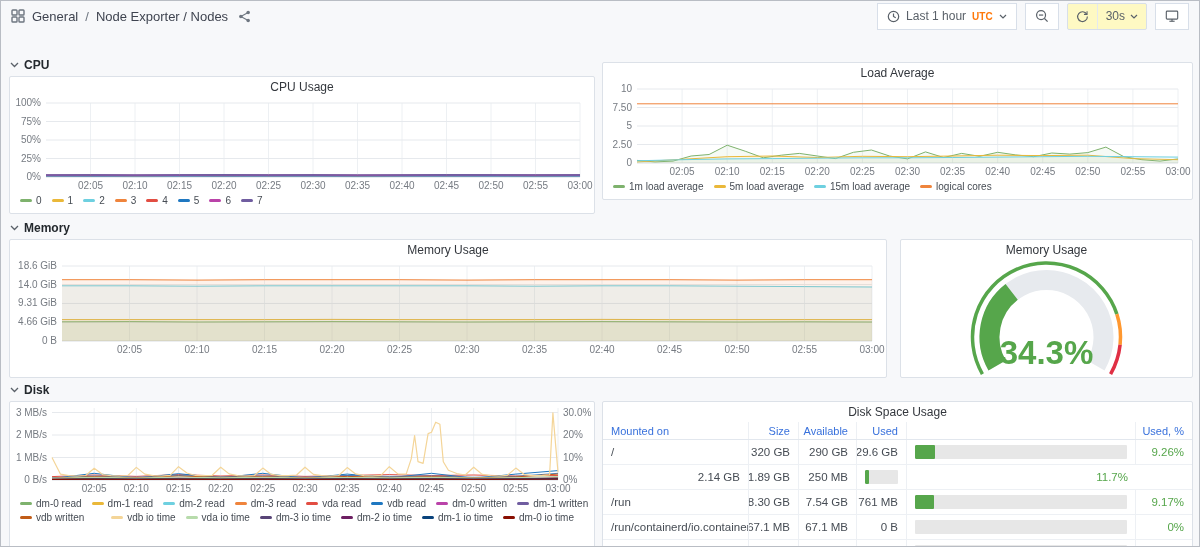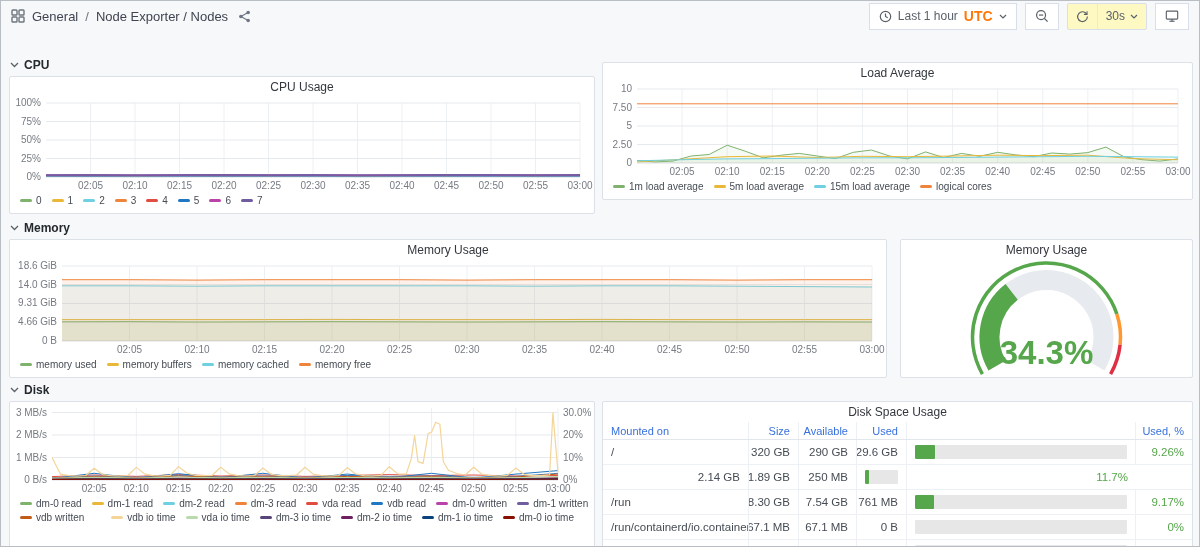--- a/index.html
+++ b/index.html
@@ -11,21 +11,21 @@
           justify-content:space-between;padding:0 10px;box-sizing:border-box;}
   .crumbs{display:flex;align-items:center;gap:7px;color:#3F4450;font-size:13px;}
   .crumbs .sep{color:#6E7680;}
   .icon{display:inline-flex;color:#6E7680;}
   .controls{display:flex;align-items:center;gap:8px;}
   .btn{display:flex;align-items:center;gap:6px;height:25px;padding:0 9px;background:#fff;
        border:1px solid #D8DFE9;border-radius:0;color:#5A6169;font-size:12px;cursor:pointer;}
   .btn-group{display:flex;height:25px;border:1px solid #D8DFE9;border-radius:2px;background:#fef9c3;}
   .btn-group .seg{display:flex;align-items:center;gap:5px;padding:0 8px;color:#5A6169;font-size:12px;}
   .btn-group .seg+.seg{border-left:1px solid #E4E9F0;}
-  .tz{color:#FF780A;font-size:14px;font-weight:700;}
+  .tz{color:#FF780A;font-size:10px;font-weight:700;}
   
   .varrow{position:absolute;left:10px;top:34px;display:flex;align-items:center;gap:18px;}
   .variable{display:flex;align-items:center;gap:8px;}
   .var-label{color:#3871DC;font-size:11px;font-weight:700;}
   .var-value{display:flex;align-items:center;gap:8px;height:24px;padding:0 9px;background:#fff;
              border:1px solid #D8DFE9;border-radius:2px;color:#464C54;font-size:12px;}
   
   .section-header{position:absolute;left:9px;display:flex;align-items:center;gap:5px;
                   color:#24292E;font-size:12px;font-weight:700;cursor:pointer;}
   
@@ -360,38 +360,20 @@
           <text x="47" y="9" text-anchor="end" font-size="10" fill="#767B82" font-family="&quot;Liberation Sans&quot;,sans-serif">18.6 GiB</text>
           <path d="M52.0 61.8 L119.5 61.6 L187.0 62.0 L254.5 61.8 L322.0 61.6 L389.5 61.8 L457.0 62.0 L524.5 61.8 L592.0 61.6 L659.5 61.8 L727.0 62.0 L794.5 61.8 L862.0 62.0 L862.0 81.0 L52.0 81.0 Z" fill="#7EB26D" fill-opacity="0.1" stroke="none"></path>
           <path d="M52.0 61.8 L119.5 61.6 L187.0 62.0 L254.5 61.8 L322.0 61.6 L389.5 61.8 L457.0 62.0 L524.5 61.8 L592.0 61.6 L659.5 61.8 L727.0 62.0 L794.5 61.8 L862.0 62.0 " fill="none" stroke="#7EB26D" stroke-width="1" stroke-linejoin="round"></path>
           <path d="M52.0 59.6 L119.5 59.6 L187.0 59.6 L254.5 59.6 L322.0 59.4 L389.5 59.6 L457.0 59.6 L524.5 59.6 L592.0 59.4 L659.5 59.6 L727.0 59.6 L794.5 59.6 L862.0 59.6 L862.0 81.0 L52.0 81.0 Z" fill="#EAB839" fill-opacity="0.1" stroke="none"></path>
           <path d="M52.0 59.6 L119.5 59.6 L187.0 59.6 L254.5 59.6 L322.0 59.4 L389.5 59.6 L457.0 59.6 L524.5 59.6 L592.0 59.4 L659.5 59.6 L727.0 59.6 L794.5 59.6 L862.0 59.6 " fill="none" stroke="#EAB839" stroke-width="1" stroke-linejoin="round"></path>
           <path d="M52.0 25.8 L119.5 25.8 L187.0 26.2 L254.5 25.8 L322.0 25.8 L389.5 25.8 L457.0 25.8 L524.5 26.2 L592.0 25.8 L659.5 25.8 L727.0 26.2 L794.5 26.6 L862.0 27.0 L862.0 81.0 L52.0 81.0 Z" fill="#6ED0E0" fill-opacity="0.1" stroke="none"></path>
           <path d="M52.0 25.8 L119.5 25.8 L187.0 26.2 L254.5 25.8 L322.0 25.8 L389.5 25.8 L457.0 25.8 L524.5 26.2 L592.0 25.8 L659.5 25.8 L727.0 26.2 L794.5 26.6 L862.0 27.0 " fill="none" stroke="#6ED0E0" stroke-width="1" stroke-linejoin="round"></path>
           <path d="M52.0 19.7 L119.5 19.7 L187.0 20.1 L254.5 19.7 L322.0 19.7 L389.5 19.7 L457.0 20.1 L524.5 19.7 L592.0 19.7 L659.5 19.7 L727.0 20.1 L794.5 19.7 L862.0 19.7 L862.0 81.0 L52.0 81.0 Z" fill="#EF843C" fill-opacity="0.1" stroke="none"></path>
           <path d="M52.0 19.7 L119.5 19.7 L187.0 20.1 L254.5 19.7 L322.0 19.7 L389.5 19.7 L457.0 20.1 L524.5 19.7 L592.0 19.7 L659.5 19.7 L727.0 20.1 L794.5 19.7 L862.0 19.7 " fill="none" stroke="#EF843C" stroke-width="1" stroke-linejoin="round"></path>
         </svg>
-      </div>
-    <div class="legend" id="memory-usage-legend">
-        <span class="leg-item">
-          <span class="swatch" style="background: rgb(126, 178, 109);"></span>
-          <span>memory used</span>
-        </span>
-        <span class="leg-item">
-          <span class="swatch" style="background: rgb(234, 184, 57);"></span>
-          <span>memory buffers</span>
-        </span>
-        <span class="leg-item">
-          <span class="swatch" style="background: rgb(110, 208, 224);"></span>
-          <span>memory cached</span>
-        </span>
-        <span class="leg-item">
-          <span class="swatch" style="background: rgb(239, 132, 60);"></span>
-          <span>memory free</span>
-        </span>
       </div>
   </div>
 
   <div class="panel" style="left:899px;top:238px;width:293px;height:139px;">
     <div class="panel-title">Memory Usage</div>
     <div class="chart-body" id="memory-gauge" style="height:115px;">
         <svg width="291" height="115">
           <path d="M96.136551984287 105.5 A57 57 0 1 1 194.863448015713 105.5" fill="none" stroke="#E7EAEE" stroke-width="20" stroke-linecap="butt"></path>
           <path d="M96.136551984287 105.5 A57 57 0 0 1 110.65870361227758 31.888093965973013" fill="none" stroke="#56A64B" stroke-width="20" stroke-linecap="butt"></path>
           <path d="M81.41412011995155 114 A74 74 0 1 1 215.87818220584137 54.13274241625389" fill="none" stroke="#56A64B" stroke-width="3.5" stroke-linecap="butt"></path>

